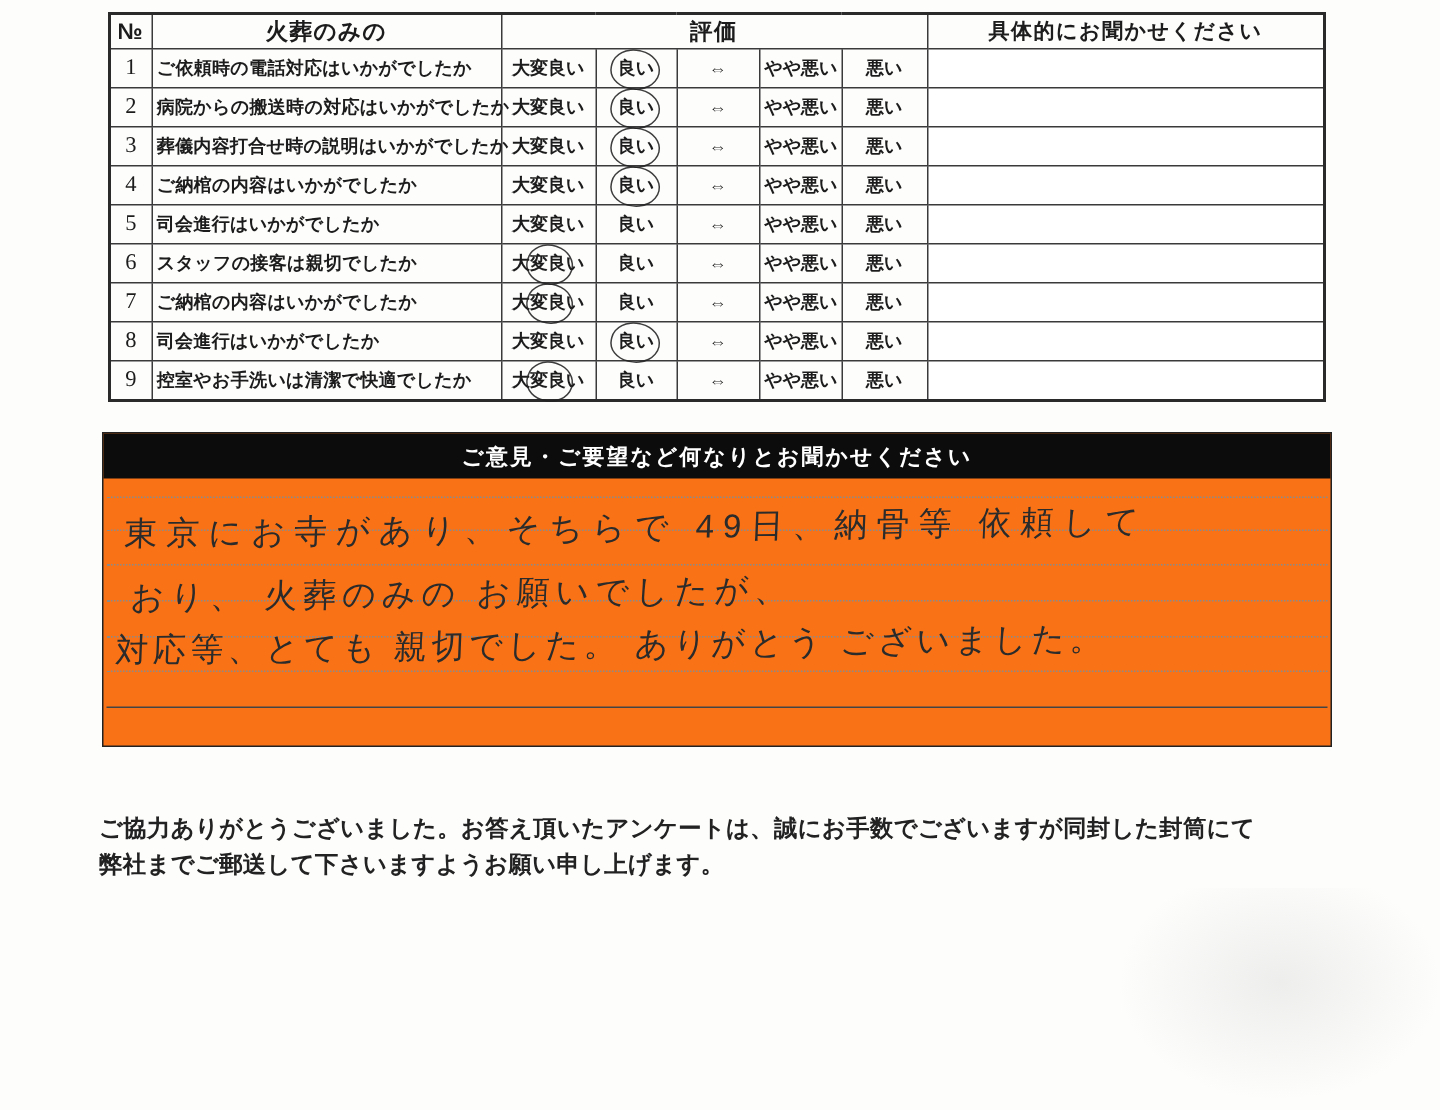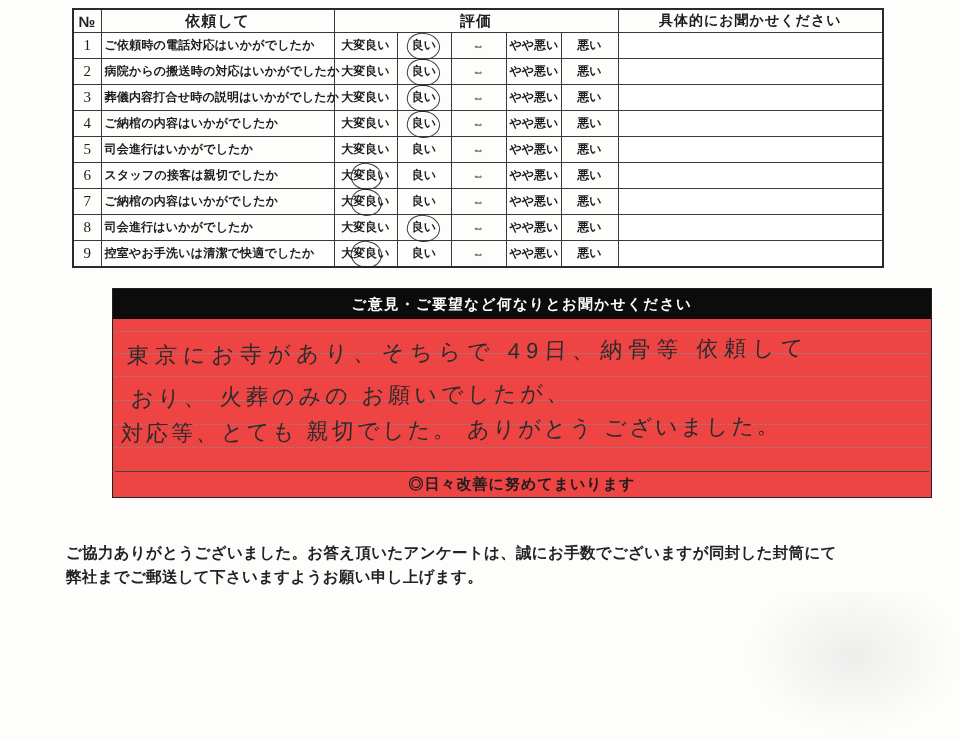--- a/index.html
+++ b/index.html
@@ -51,22 +51,21 @@
     opacity:.88;
     pointer-events:none;
   }
   .circle-mark.on-first{width:29px;margin-left:-15px;transform:rotate(18deg);}
 
   
   .comment-box{
     position:absolute;left:68px;top:288px;
     width:818px;height:208px;
     border:1.5px solid #222;
-    background:#ef4444;
-    margin-left:44px;
+    background:#f97316;
   }
   .banner{
     height:30px;background:#0c0c0c;color:#fff;
     display:flex;align-items:center;justify-content:center;
     font-size:14.5px;font-weight:700;letter-spacing:1.5px;
   }
   .rule{position:absolute;left:2px;right:2px;border-top:1px dotted #8a8a8a;}
   .rule.solid{border-top:1.3px solid #444;}
   .hand{
     position:absolute;
@@ -109,21 +108,21 @@
       <col style="width:63px">
     <col style="width:54px">
       <col style="width:55px">
       <col style="width:55px">
     <col style="width:57px">
       <col style="width:265px">
   </colgroup>
   <tbody>
       <tr class="head">
     <th>№</th>
-    <th>依頼して</th>
+    <th>火葬のみの</th>
     <th colspan="5">評価</th>
     <th style="font-size:14px">具体的にお聞かせください</th>
   </tr>
   <tr>
     <td class="no">1</td>
     <td class="q">ご依頼時の電話対応はいかがでしたか</td>
     <td class="rate">大変良い</td>
     <td class="rate">良い<span class="circle-mark"></span></td>
     <td class="rate">⇔</td>
     <td class="rate">やや悪い</td>
@@ -221,21 +220,20 @@
   <div class="rule" style="top:87px"></div>
   <div class="rule" style="top:111px"></div>
   <div class="rule" style="top:135px"></div>
   <div class="rule" style="top:158px"></div>
   <div class="rule solid" style="top:182px"></div>
 
   <div class="hand l1">東京にお寺があり、そちらで 49日、納骨等 依頼して</div>
   <div class="hand l2">おり、 火葬のみの お願いでしたが、</div>
   <div class="hand l3">対応等、とても 親切でした。 ありがとう ございました。</div>
 
-  <div class="box-footer">◎日々改善に努めてまいります</div>
 </div>
 
 <div class="closing">
   <div>ご協力ありがとうございました。お答え頂いたアンケートは、誠にお手数でございますが同封した封筒にて</div>
   <div>弊社までご郵送して下さいますようお願い申し上げます。</div>
 </div>
 
 <div class="smudge"></div>
 
 </body></html>

